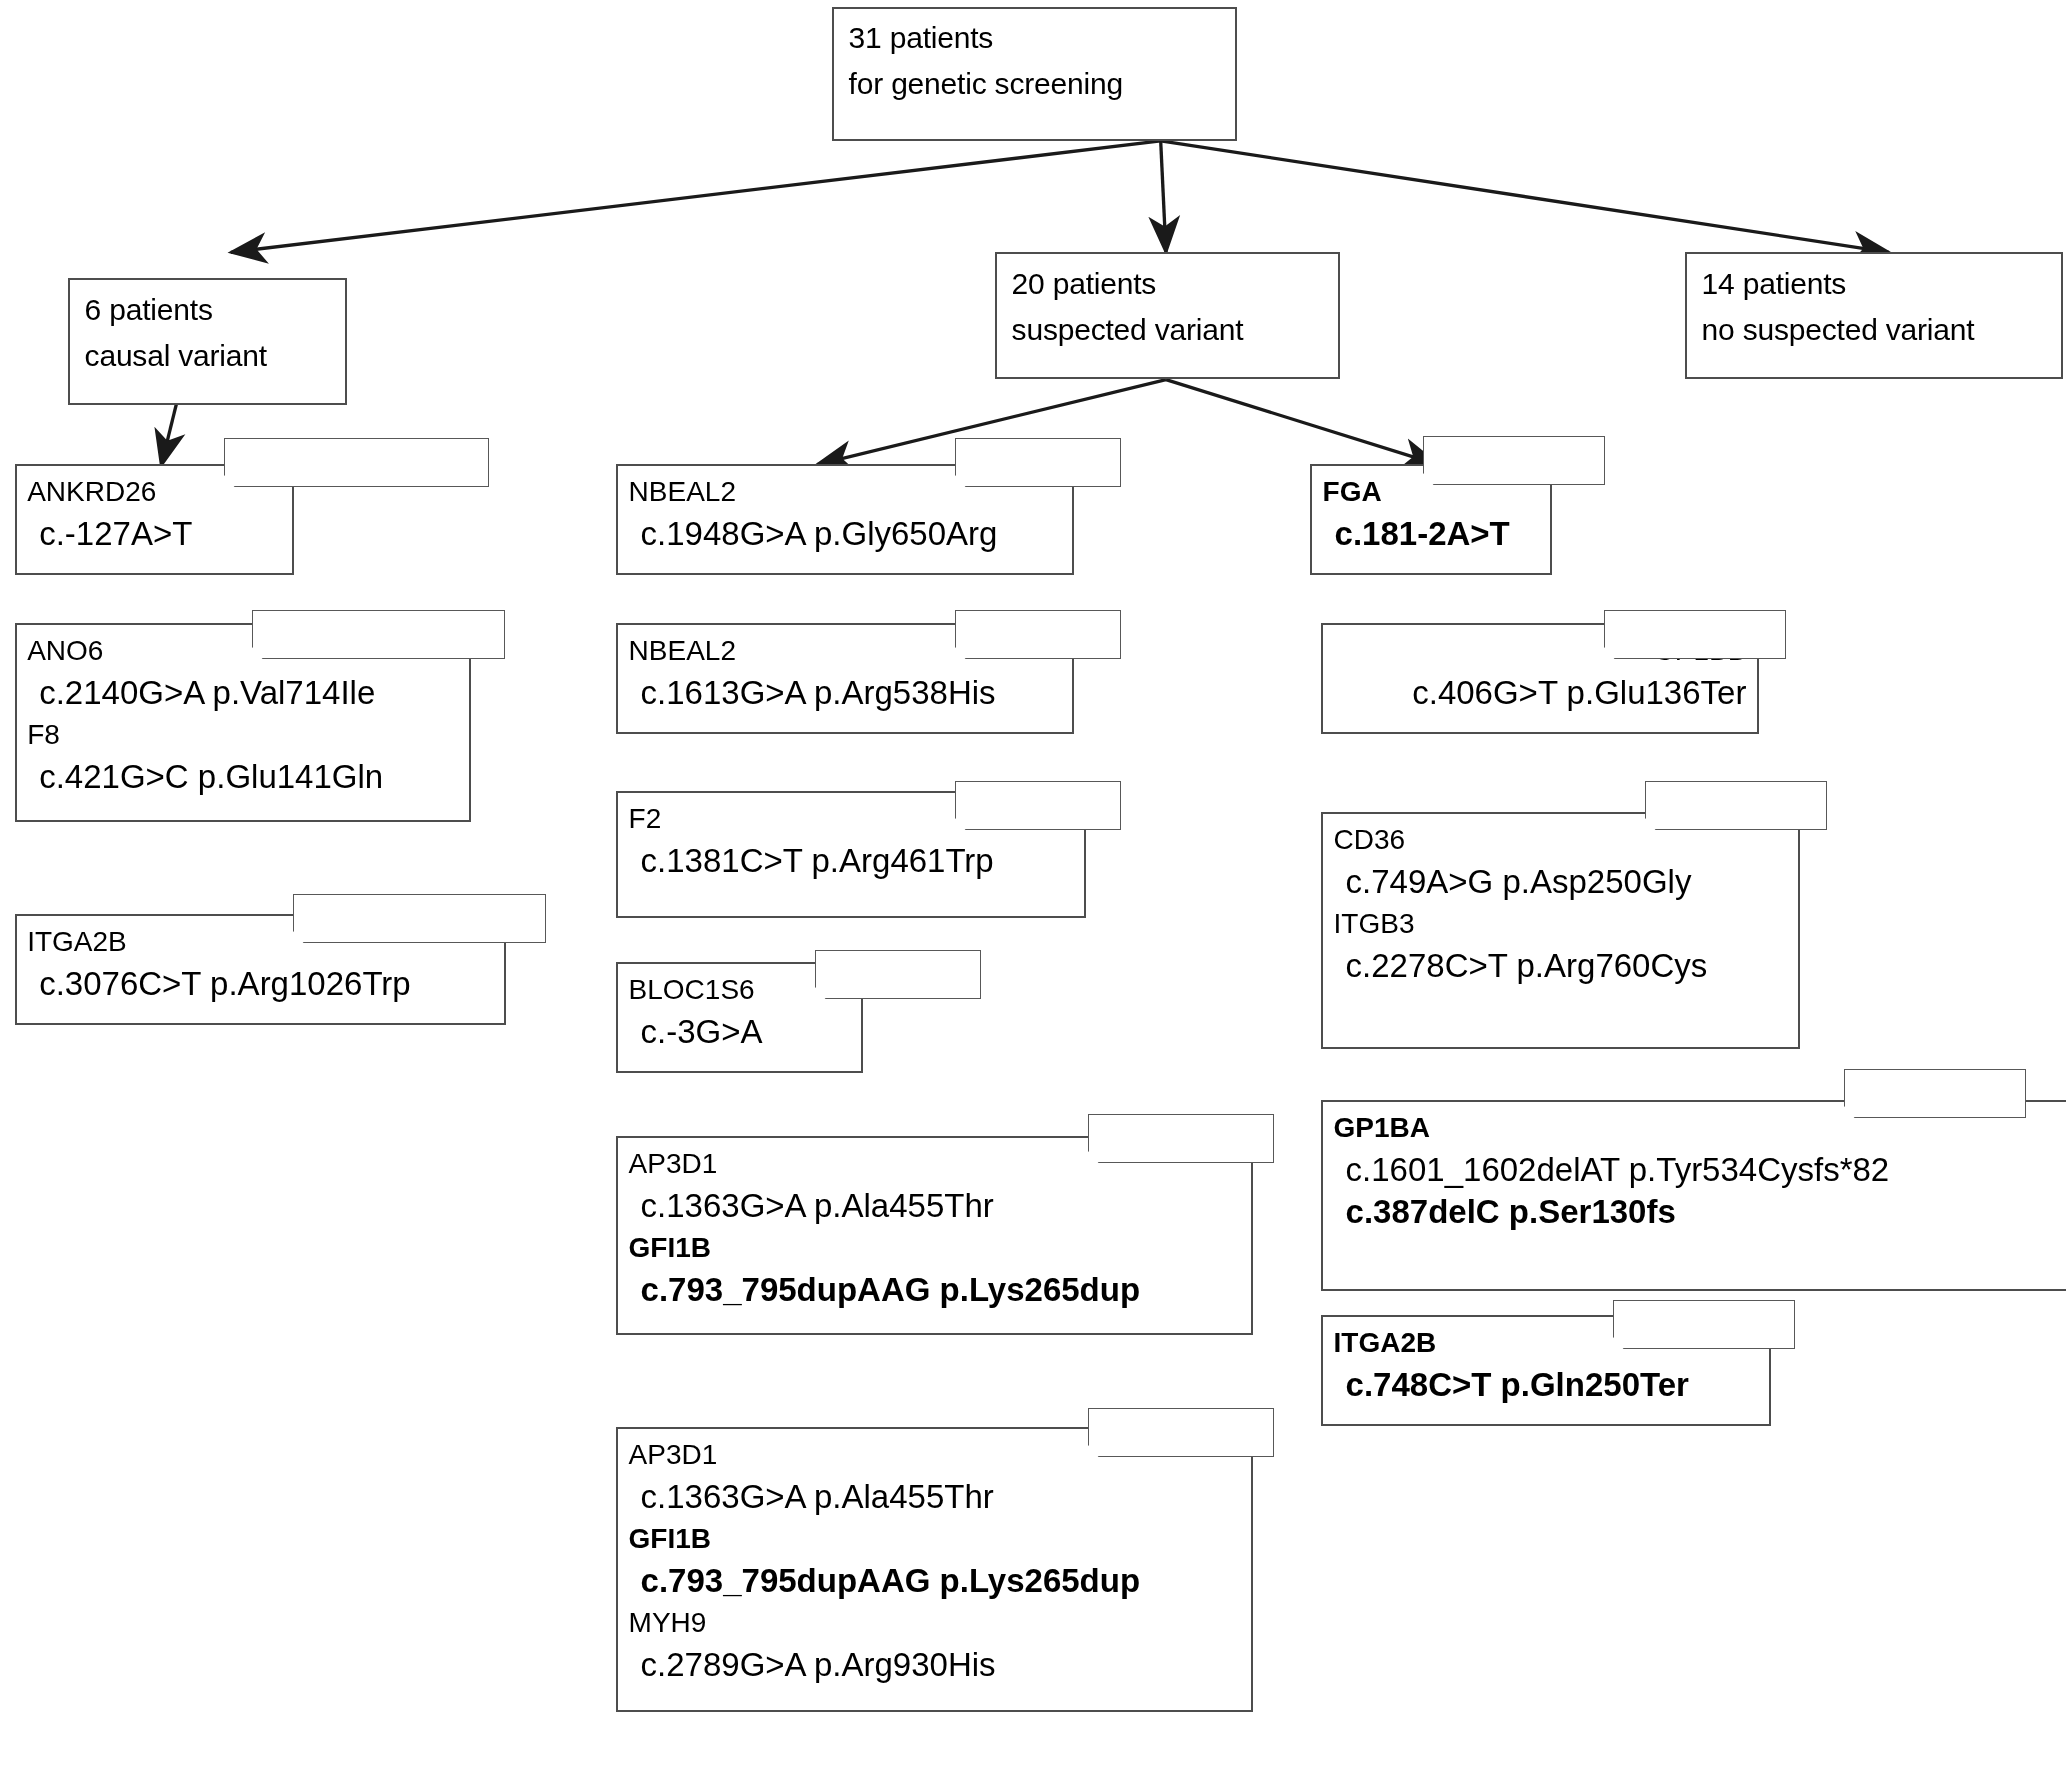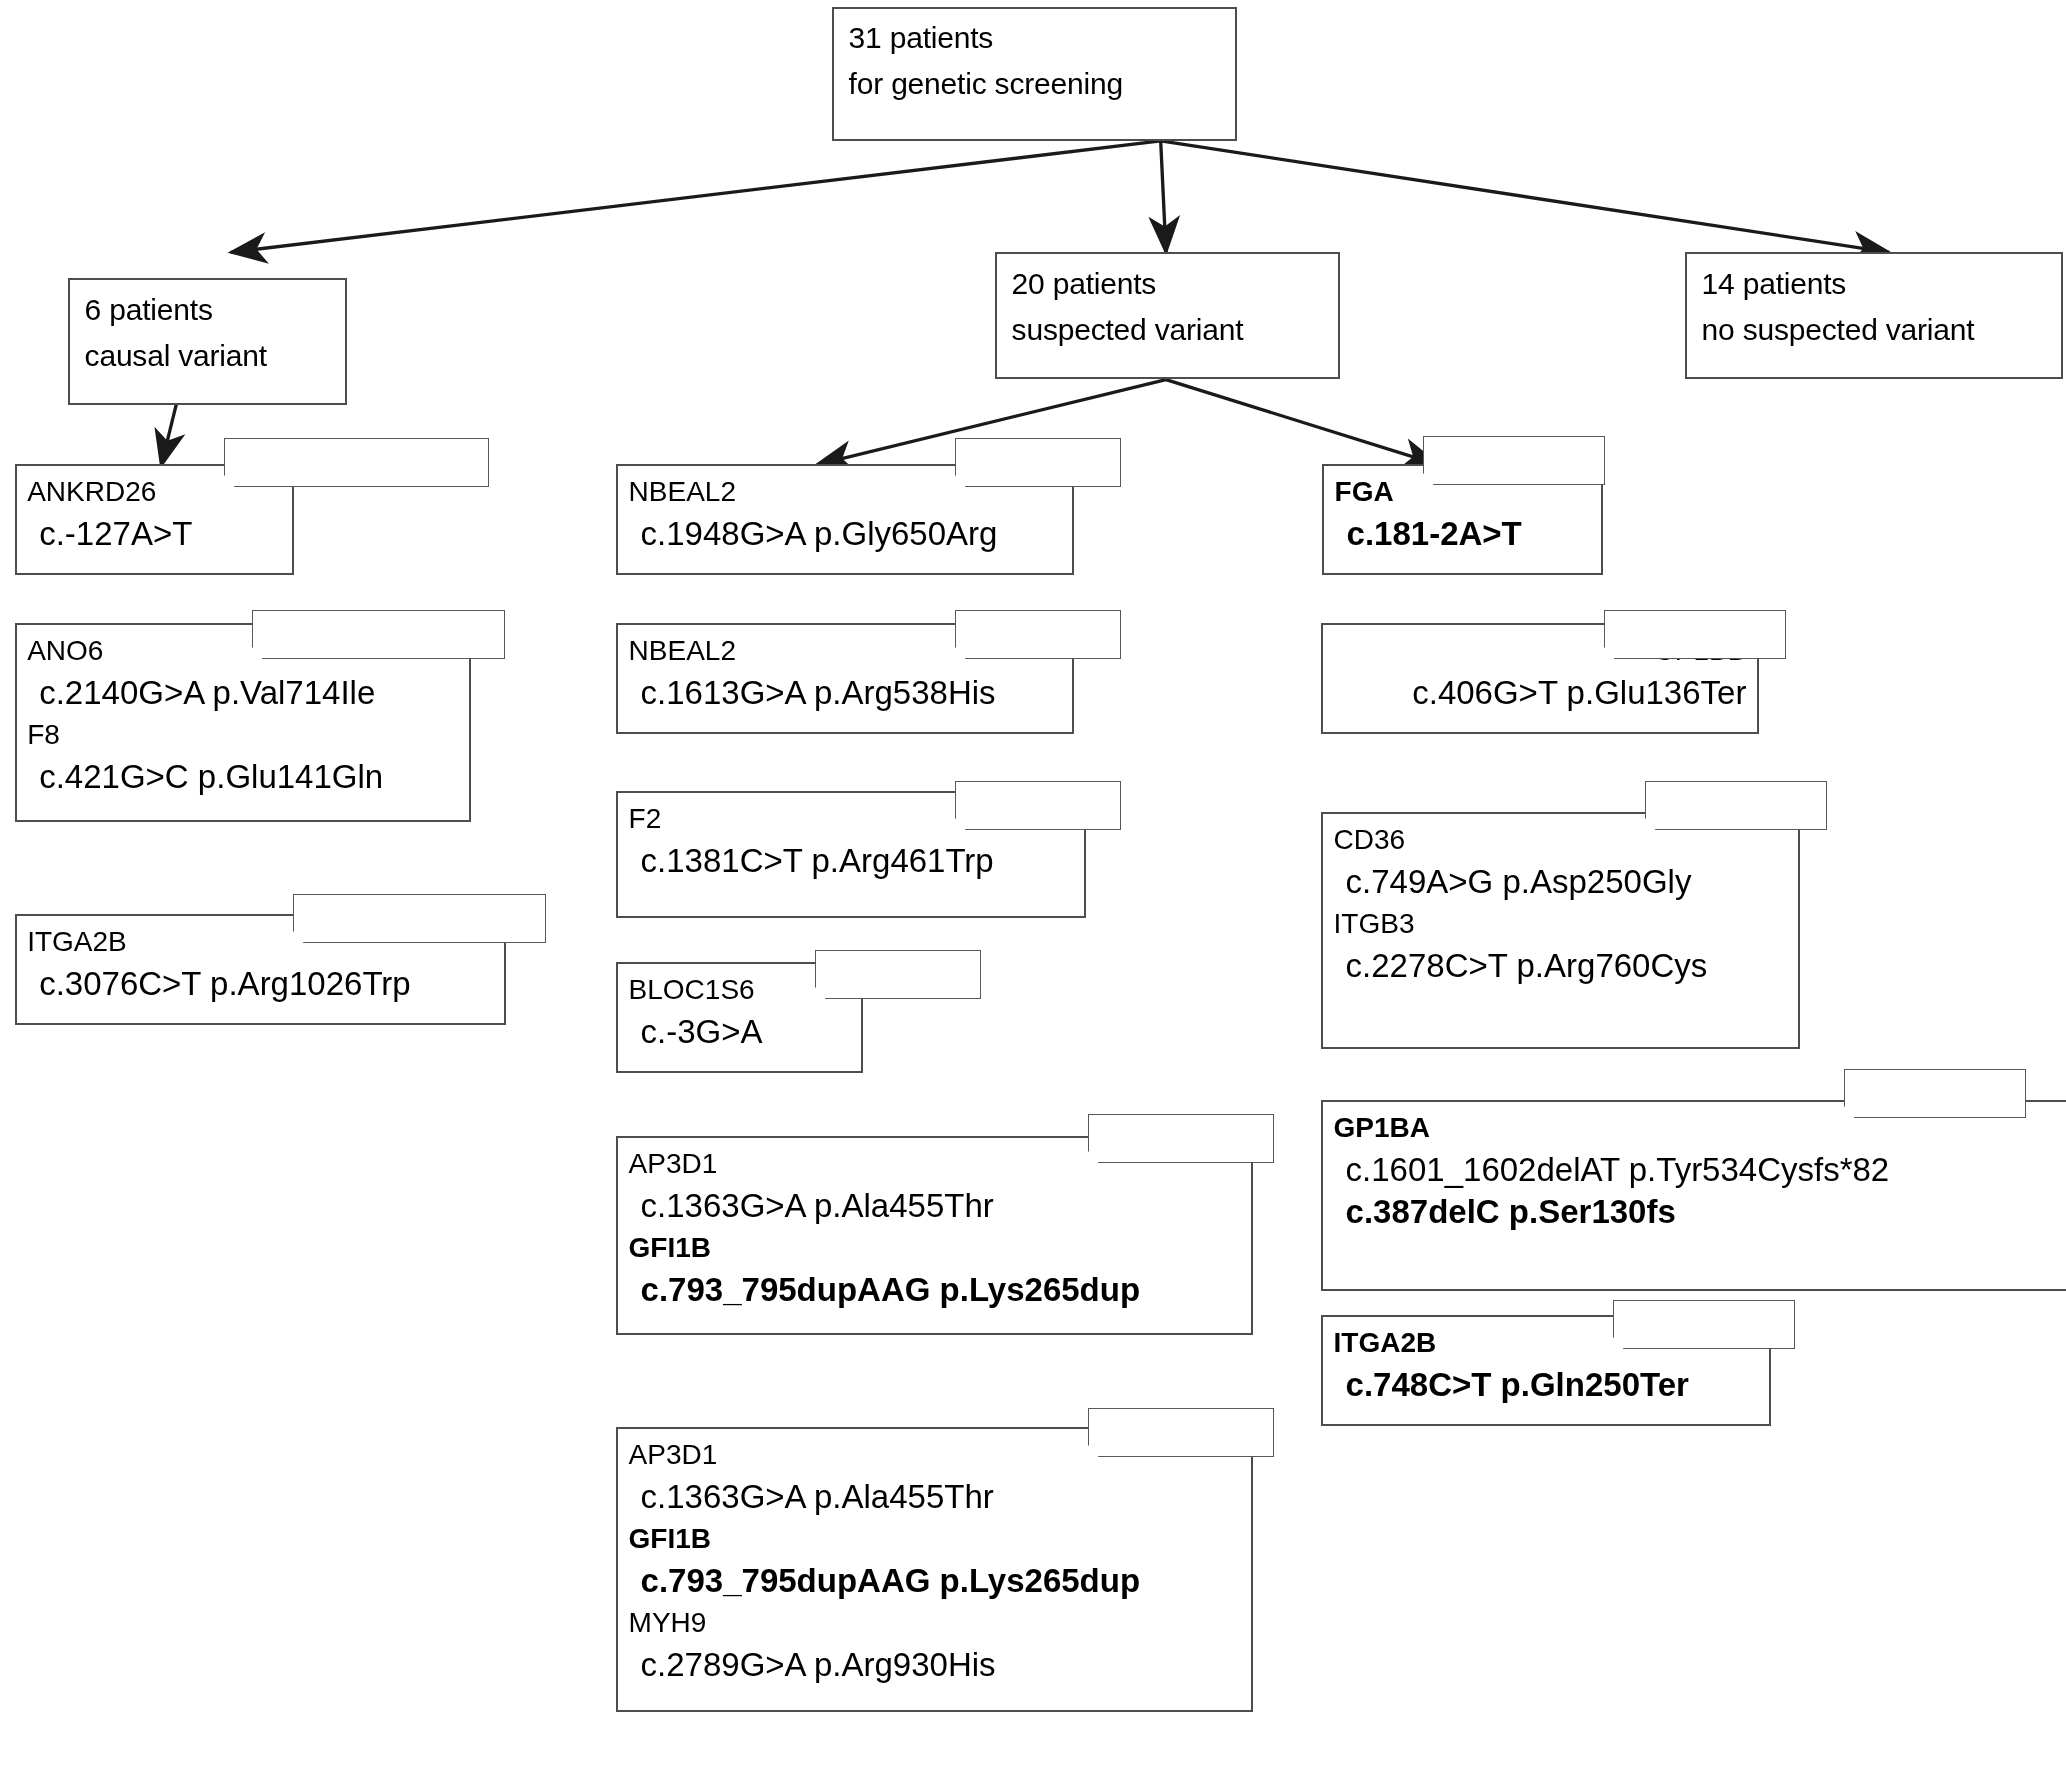--- a/index.html
+++ b/index.html
@@ -164,21 +164,21 @@
     <span class="var">c.1363G&gt;A p.Ala455Thr</span>
     <span class="gene bold">GFI1B</span>
     <span class="var bold">c.793_795dupAAG p.Lys265dup</span>
     <span class="gene">MYH9</span>
     <span class="var">c.2789G&gt;A p.Arg930His</span>
   </div>
   <div class="tag" style="left:1088px;top:1408px;width:186px;height:49px;">
     <span class="tg">patient 11</span>
   </div>
 
-  <div class="node vbox" style="left:1310px;top:464px;width:281px;height:111px;margin-left:12px;">
+  <div class="node vbox" style="left:1310px;top:464px;width:242px;height:111px;">
     <span class="gene bold">FGA</span>
     <span class="var bold">c.181-2A&gt;T</span>
   </div>
   <div class="tag" style="left:1423px;top:436px;width:182px;height:49px;">
     <span class="tg">patient 19</span>
   </div>
 
   <div class="node vbox" style="left:1321px;top:623px;width:438px;height:111px;text-align:right;">
     <span class="gene">GP1BB</span>
     <span class="var">c.406G&gt;T p.Glu136Ter</span>

